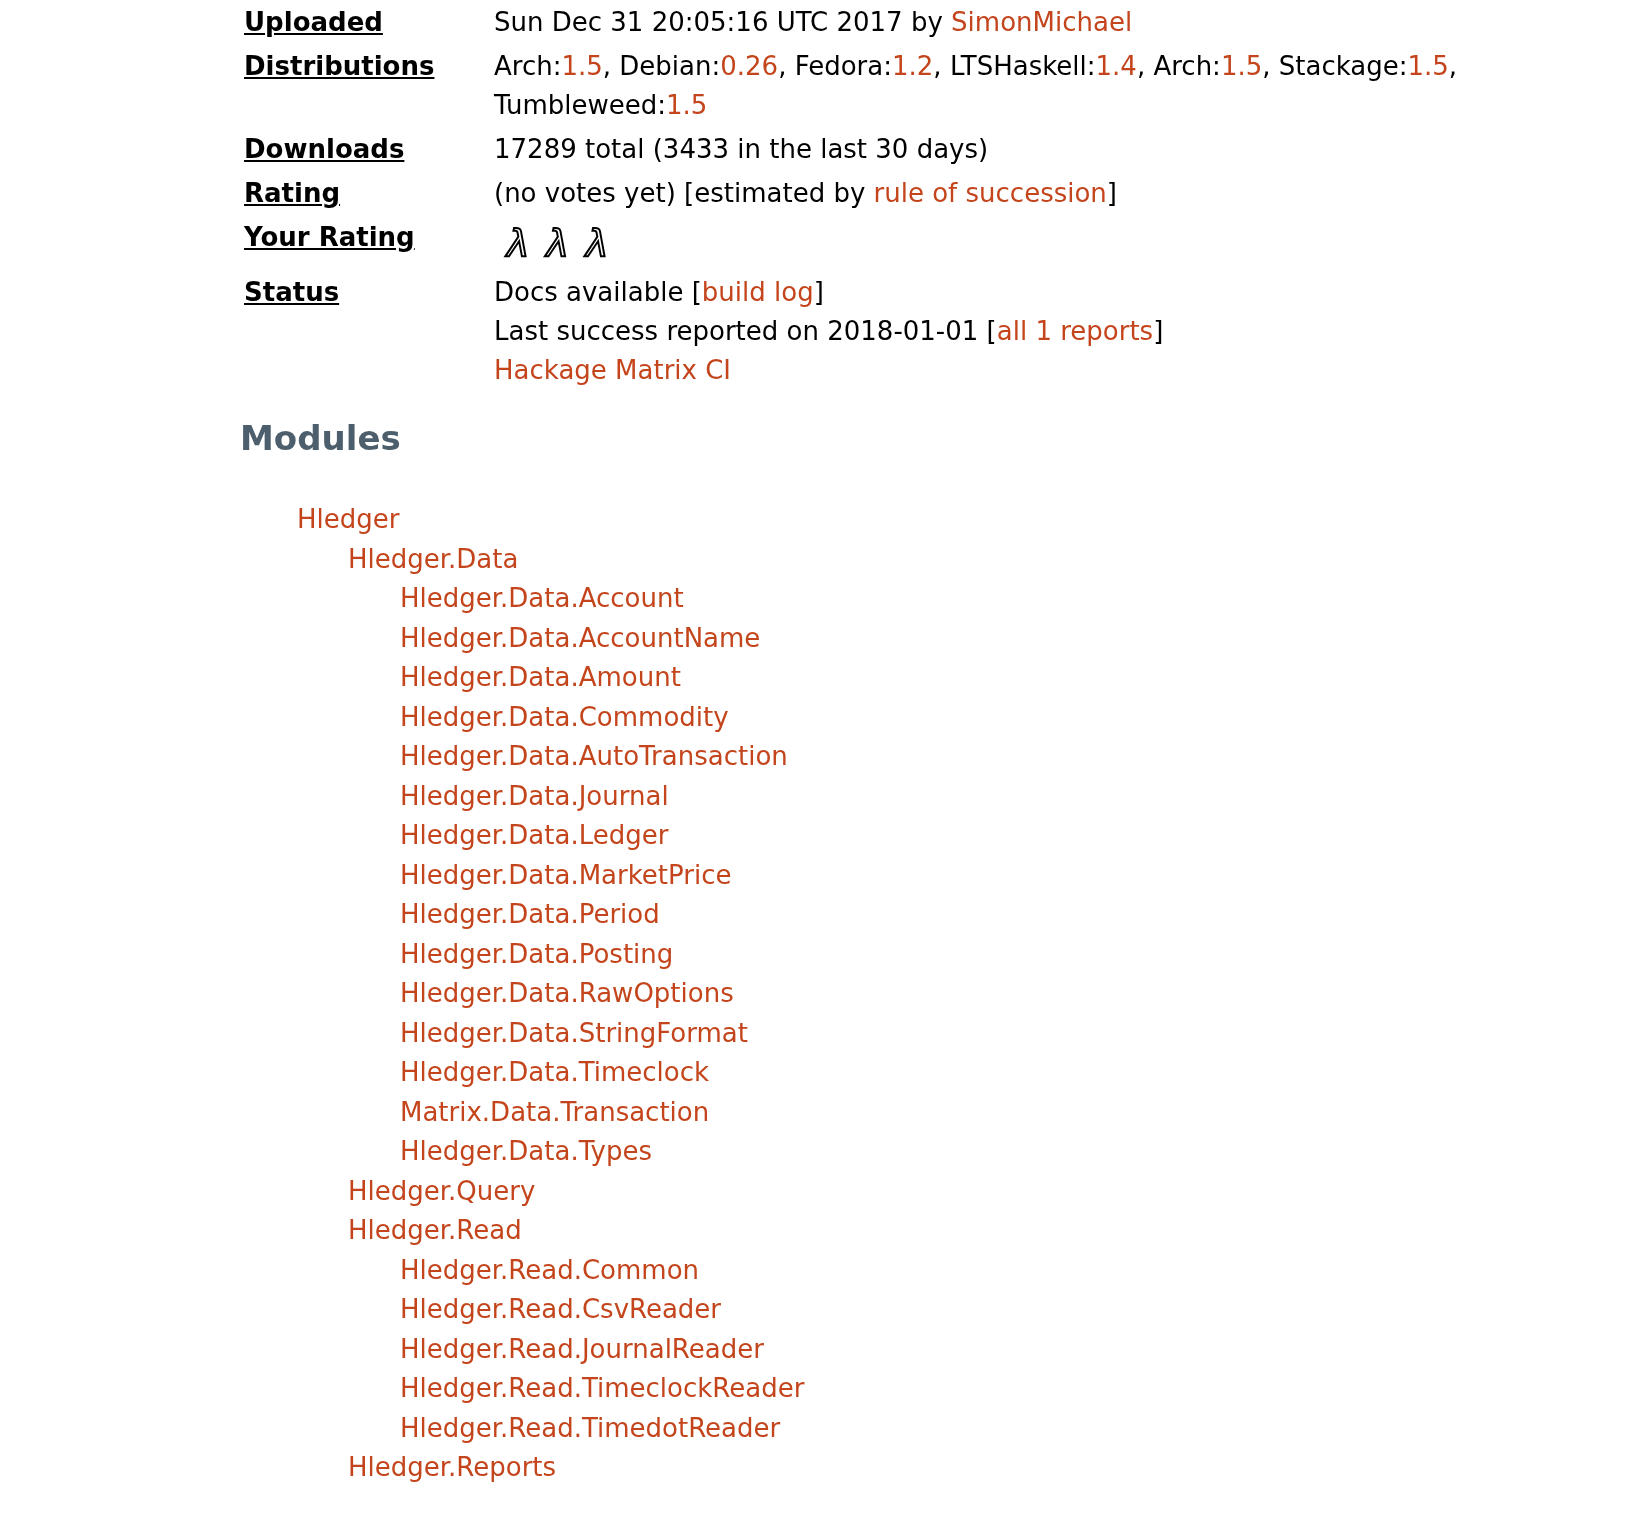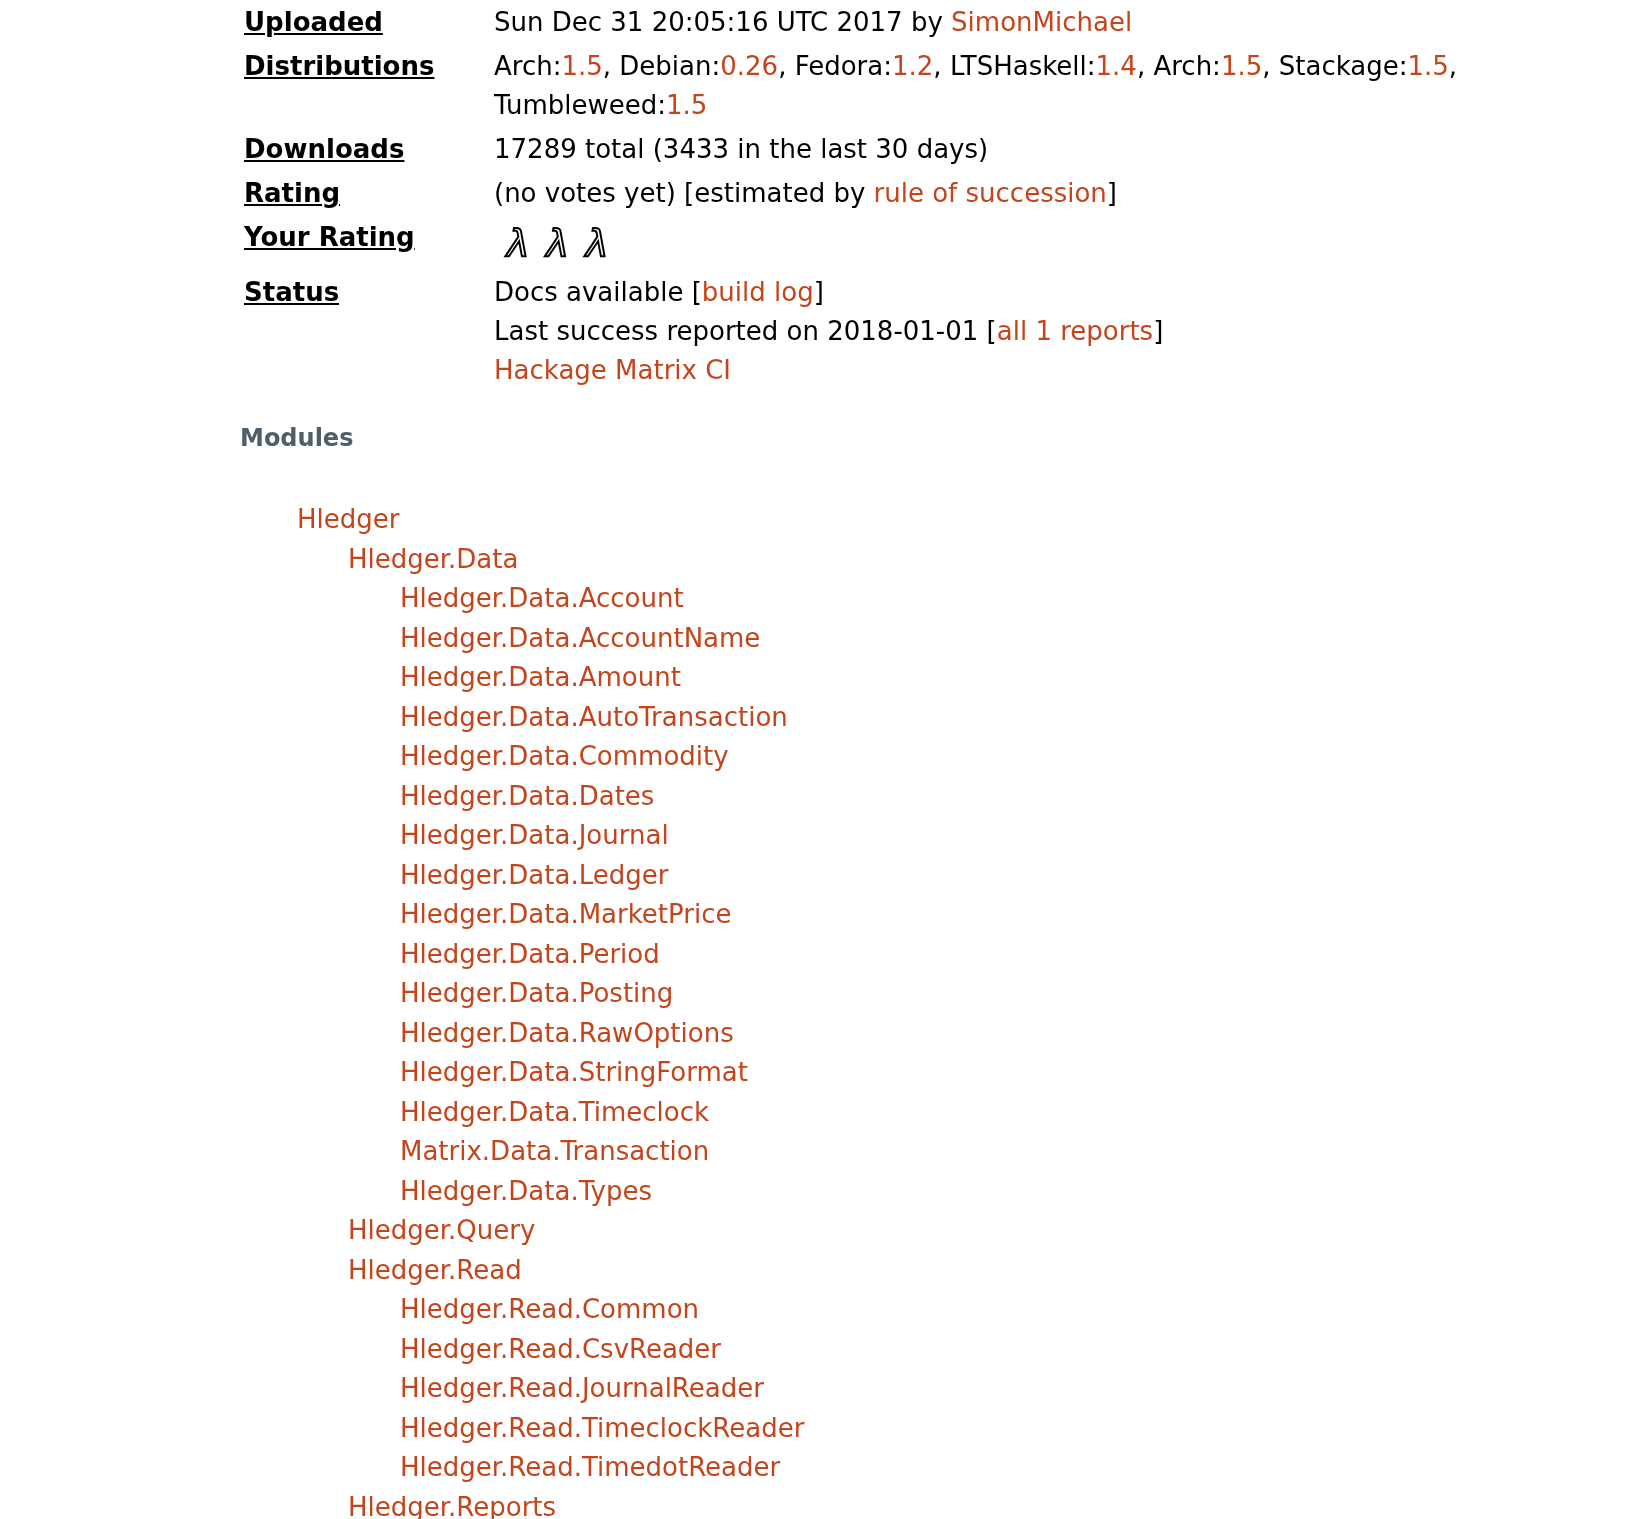--- a/index.html
+++ b/index.html
@@ -45,21 +45,21 @@
     color: #ffffff;
     -webkit-text-stroke: 2px #000000;
     cursor: pointer;
     user-select: none;
   }
   @supports not (-webkit-text-stroke: 1px black) {
     .lambda { color: #000; }
   }
   h2.modules-heading {
     margin: 28px 15px 0 240px;
-    font-size: 24px;
+    font-size: 34px;
     line-height: 40px;
     font-weight: bold;
     color: var(--heading);
   }
   ul.modules {
     list-style: none;
     margin: 42px 0 0 0;
     padding: 0;
     line-height: 39.5px;
   }
@@ -119,23 +119,22 @@
     </div>
 
   <h2 class="modules-heading">Modules</h2>
 
   <ul class="modules" id="modules">
       <li class="lvl1"><a href="#" class="lnk">Hledger</a></li>
       <li class="lvl2"><a href="#" class="lnk">Hledger.Data</a></li>
       <li class="lvl3"><a href="#" class="lnk">Hledger.Data.Account</a></li>
       <li class="lvl3"><a href="#" class="lnk">Hledger.Data.AccountName</a></li>
       <li class="lvl3"><a href="#" class="lnk">Hledger.Data.Amount</a></li>
+      <li class="lvl3"><a href="#" class="lnk">Hledger.Data.Commodity</a></li>
       <li class="lvl3"><a href="#" class="lnk">Hledger.Data.AutoTransaction</a></li>
-      <li class="lvl3"><a href="#" class="lnk">Hledger.Data.Commodity</a></li>
-      <li class="lvl3"><a href="#" class="lnk">Hledger.Data.Dates</a></li>
       <li class="lvl3"><a href="#" class="lnk">Hledger.Data.Journal</a></li>
       <li class="lvl3"><a href="#" class="lnk">Hledger.Data.Ledger</a></li>
       <li class="lvl3"><a href="#" class="lnk">Hledger.Data.MarketPrice</a></li>
       <li class="lvl3"><a href="#" class="lnk">Hledger.Data.Period</a></li>
       <li class="lvl3"><a href="#" class="lnk">Hledger.Data.Posting</a></li>
       <li class="lvl3"><a href="#" class="lnk">Hledger.Data.RawOptions</a></li>
       <li class="lvl3"><a href="#" class="lnk">Hledger.Data.StringFormat</a></li>
       <li class="lvl3"><a href="#" class="lnk">Hledger.Data.Timeclock</a></li>
       <li class="lvl3"><a href="#" class="lnk">Matrix.Data.Transaction</a></li>
       <li class="lvl3"><a href="#" class="lnk">Hledger.Data.Types</a></li>

